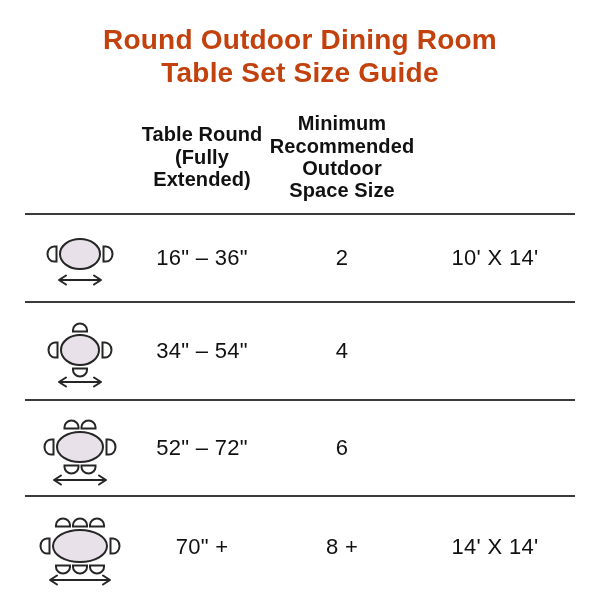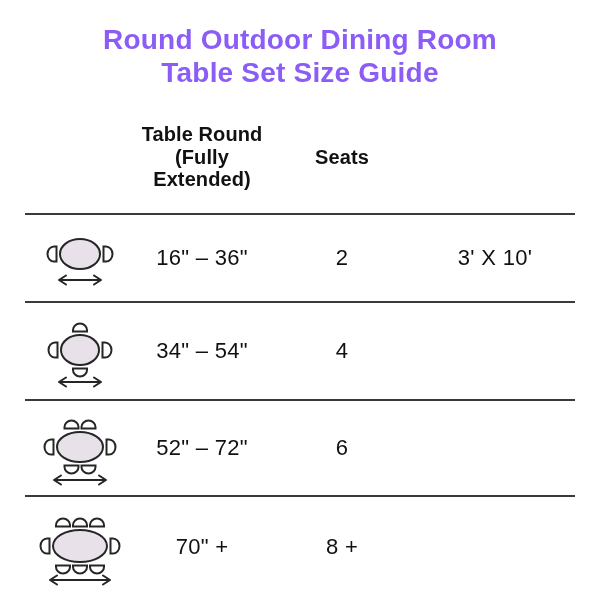--- a/index.html
+++ b/index.html
@@ -13,21 +13,21 @@
   .page { width: 600px; height: 599px; }
   .title {
     padding-top: 24px;
     margin-bottom: 12px;
     text-align: center;
     font-size: 28px;
     font-weight: 700;
     line-height: 1.17;
     letter-spacing: 0.2px;
     white-space: pre-line;
-    color: #8b5cf6;
+    color: #c2410c;
   }
   .guide {
     width: 550px;
     margin-left: 25px;
   }
   .grid-row {
     display: grid;
     grid-template-columns: 110px 134px 146px 160px;
     align-items: center;
   }
@@ -69,41 +69,44 @@
 <div class="page">
   <h1 class="title">Round Outdoor Dining Room
 Table Set Size Guide</h1>
 
   <div class="guide">
 
     <div class="grid-row header-row">
       <div class="cell"></div>
       <div class="cell head">Table Round
 (Fully Extended)</div>
-      <div class="cell head">Seats</div>
+      <div class="cell head">Minimum
+Recommended
+Outdoor
+Space Size</div>
     </div>
 
     <div class="grid-row data-row row-0">
       <div class="cell icon-cell">
           <svg width="76" height="60" viewBox="0 0 76 60">
             <g fill="#ffffff" stroke="#262626" stroke-width="2">
               <path d="M61.5,18.5 h2.5 a6.5,7.5 0 0 1 0,15 h-2.5 z"></path>
               <path d="M14.5,18.5 h-2.5 a6.5,7.5 0 0 0 0,15 h2.5 z"></path>
             </g>
             <ellipse cx="38" cy="26" rx="20" ry="15" fill="#e9e1ea" stroke="#262626" stroke-width="2"></ellipse>
             <g stroke="#262626" stroke-width="2" fill="none" stroke-linecap="round" stroke-linejoin="round">
               <path d="M19,52 H57"></path>
               <path d="M24,47.5 L17,52 L24,56.5"></path>
               <path d="M52,47.5 L59,52 L52,56.5"></path>
             </g>
           </svg>
         </div>
       <div class="cell val">16" – 36"</div>
       <div class="cell val">2</div>
-      <div class="cell val">3' X 10'</div>
+      <div class="cell val">10' X 14'</div>
     </div>
 
     <div class="grid-row data-row row-1">
       <div class="cell icon-cell">
           <svg width="76" height="76" viewBox="0 0 76 76">
             <g fill="#ffffff" stroke="#262626" stroke-width="2">
               <path d="M60.5,29.5 h2.5 a6.5,7.5 0 0 1 0,15 h-2.5 z"></path>
               <path d="M15.5,29.5 h-2.5 a6.5,7.5 0 0 0 0,15 h2.5 z"></path>
               <path d="M31,18.5 h14 v-1.5 a7,6.5 0 0 0 -14,0 z"></path>
               <path d="M31,55.5 h14 v1.5 a7,6.5 0 0 1 -14,0 z"></path>
@@ -159,16 +162,17 @@
             <ellipse cx="49" cy="39" rx="27" ry="16" fill="#e9e1ea" stroke="#262626" stroke-width="2"></ellipse>
             <g stroke="#262626" stroke-width="2" fill="none" stroke-linecap="round" stroke-linejoin="round">
               <path d="M21,73 H77"></path>
               <path d="M26,68.5 L19,73 L26,77.5"></path>
               <path d="M72,68.5 L79,73 L72,77.5"></path>
             </g>
           </svg>
         </div>
       <div class="cell val">70" +</div>
       <div class="cell val">8 +</div>
+      <div class="cell val">14' X 14'</div>
     </div>
 
   </div>
 </div>
 
 </body></html>

